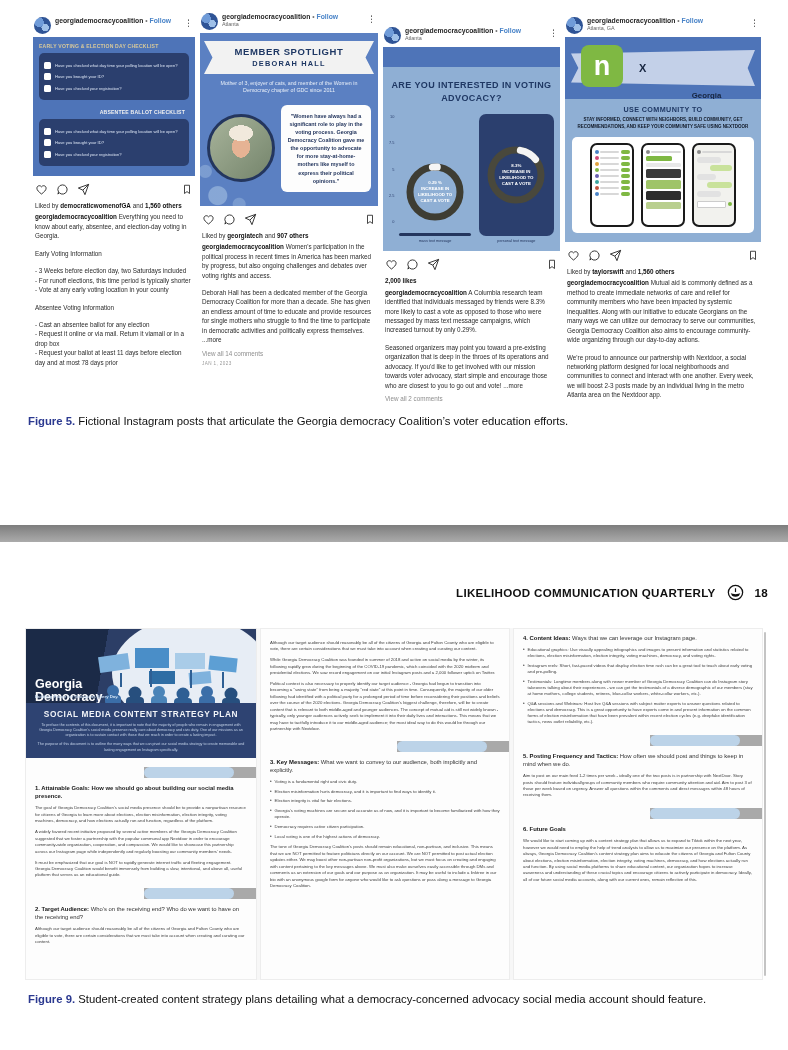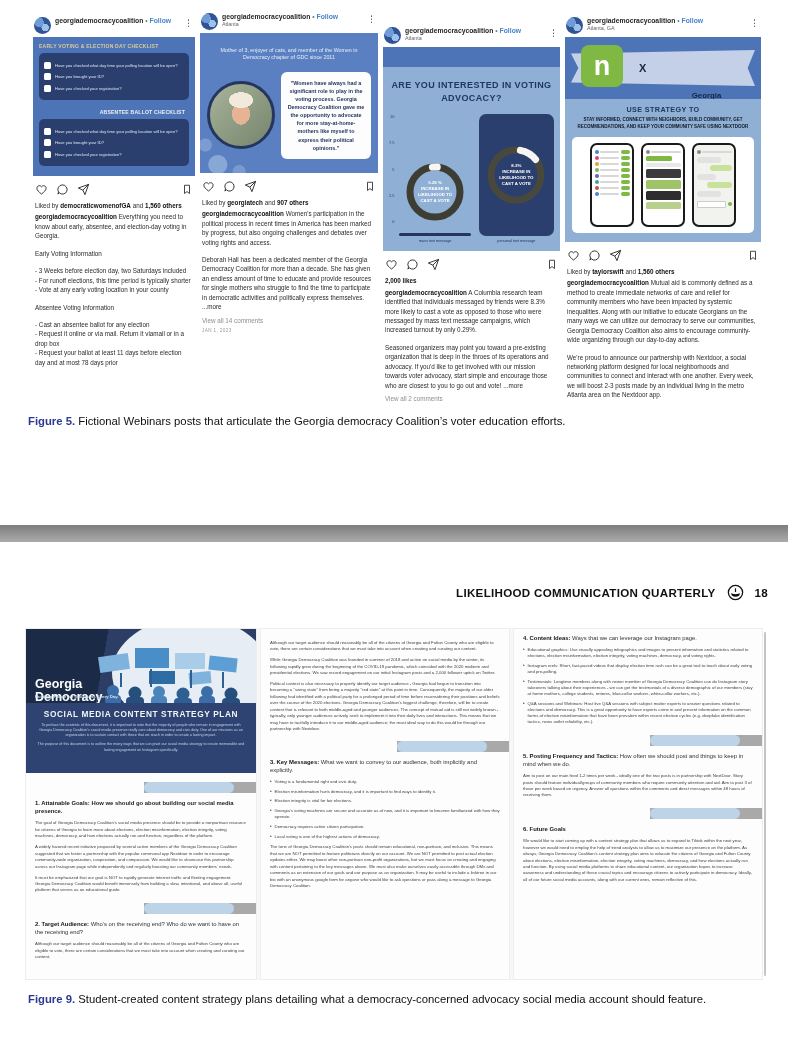--- a/index.html
+++ b/index.html
@@ -116,21 +116,21 @@
   .dbul::before{content:"•";font-size:4.6px;line-height:1.3;}
   .pill{position:relative;width:112px;height:11px;margin:9px -9px 5px auto;}
   .pill .g{position:absolute;inset:0;background:#a9a9a9;}
   .pill .b{position:absolute;left:0;top:0;bottom:0;width:90px;background:#bcd3e8;border-radius:7px;}
 
   .gdc-top{position:relative;height:74px;background:linear-gradient(100deg,#1b2a47 0 34%,#2c3e66 34%);overflow:hidden;}
   .gdc-circle{position:absolute;right:-14px;top:-12px;width:158px;height:112px;border-radius:50%;background:#e7edf5;}
   .gdc-crowd{position:absolute;right:0;bottom:0;}
   .gdc-name{position:absolute;left:9px;top:5px;color:#fff;font-weight:bold;font-size:12.5px;line-height:1.05;}
   .gdc-tag{position:absolute;left:9px;bottom:4px;color:#cfe0f2;font-size:4.3px;font-weight:bold;}
-  .gdc-band{background:#2e4372;padding:6px 9px 20px;text-align:center;}
+  .gdc-band{background:#2e4372;padding:6px 9px 5px;text-align:center;}
   .gdc-band-title{color:#f2f4f8;font-weight:bold;font-size:8.3px;letter-spacing:.6px;}
   .gdc-intro{color:#c3d2e8;font-size:3.7px;line-height:1.45;margin-top:3.5px;}
 </style>
 </head>
 <body>
 
 <div class="fig4-row">
 
   <div class="post" style="width:162px;margin-top:6px;">
     <div class="ph">
@@ -211,20 +211,24 @@
         <div class="uline">
           <span class="uname">georgiademocracycoalition</span>
           <span class="dot">•</span>
           <span class="follow">Follow</span>
         </div>
         <div class="loc">Atlanta</div>
       </div>
       <span class="more">⋮</span>
     </div>
     <div class="g2">
+      <div class="ribbon2">
+        <div class="r2a">MEMBER SPOTLIGHT</div>
+        <div class="r2b">DEBORAH HALL</div>
+      </div>
       <div class="g2-sub">Mother of 3, enjoyer of cats, and member of the Women in Democracy chapter of GDC since 2011</div>
       <div class="g2-main">
         <div class="photo"></div>
         <div class="quote">"Women have always had a significant role to play in the voting process.  Georgia Democracy Coalition gave me the opportunity to advocate for more stay-at-home-mothers like myself to express their political opinions."</div>
       </div>
     </div>
     <div class="acts">
       <svg width="13" height="13" viewBox="0 0 24 24">
           <path d="M12 20.3C7.2 16.6 3.5 13.4 3.5 9.6 3.5 7 5.5 5 8 5c1.6 0 3.1.8 4 2.1C12.9 5.8 14.4 5 16 5c2.5 0 4.5 2 4.5 4.6 0 3.8-3.7 7-8.5 10.7z" fill="none" stroke="#262626" stroke-width="1.7" stroke-linejoin="round"></path>
         </svg>
@@ -347,21 +351,21 @@
     <div>
       <div class="g4top">
         <div class="ribbon4"></div>
         <div class="ntile">n</div>
         <div class="x4">X</div>
         <div class="brand4 prewrap">Georgia
 Democracy
 Coalition</div>
       </div>
       <div class="g4mid">
-        <div class="g4h">USE STRATEGY TO</div>
+        <div class="g4h">USE COMMUNITY TO</div>
         <div class="g4sub">STAY INFORMED, CONNECT WITH NEIGHBORS, BUILD COMMUNITY, GET RECOMMENDATIONS, AND KEEP YOUR COMMUNITY SAFE USING NEXTDOOR</div>
       </div>
       <div class="g4phones">
         <div class="phonebox">
           <div class="phone">
             <div class="pr">
                 <span class="pdot" style="background:#4a84c8;"></span>
                 <span class="pbar"></span>
                 <span class="ppill"></span>
               </div>
@@ -448,21 +452,21 @@
     <div class="cap">
       <div class="likes"><span>Liked by </span><b>taylorswift</b><span> and </span><b>1,560 others</b></div>
       <div><b>georgiademocracycoalition</b> <span>Mutual aid is commonly defined as a method to create immediate networks of care and relief for community members who have been impacted by systemic inequalities. Along with our initiative to educate Georgians on the many ways we can utilize our democracy to serve our communities, Georgia Democracy Coalition also aims to encourage community-wide organizing through our day-to-day actions.</span></div>
       <div class="cpara">We're proud to announce our partnership with Nextdoor, a social networking platform designed for local neighborhoods and communities to connect and interact with one another. Every week, we will boost 2-3 posts made by an individual living in the metro Atlanta area on the Nextdoor app.</div>
     </div>
   </div>
 </div>
 
 <p class="figcap">
   <span class="figlabel">Figure 5.</span>
-  <span>Fictional Webinars posts that articulate the Georgia democracy Coalition’s voter education efforts.</span>
+  <span>Fictional Instagram posts that articulate the Georgia democracy Coalition’s voter education efforts.</span>
 </p>
 
 <div class="graybar"></div>
 
 <div class="jheader">
   <span>LIKELIHOOD COMMUNICATION QUARTERLY</span>
   <svg width="17" height="17" viewBox="0 0 20 20">
     <circle cx="10" cy="10" r="8.4" fill="none" stroke="#111" stroke-width="1.5"></circle>
     <path d="M4.4 10.6c2.2 1.8 9 1.8 11.2 0l-1.5 3.3c-2.6 1.5-5.6 1.5-8.2 0z" fill="#111"></path>
     <rect x="9.3" y="5" width="1.4" height="4.5" fill="#111"></rect>

